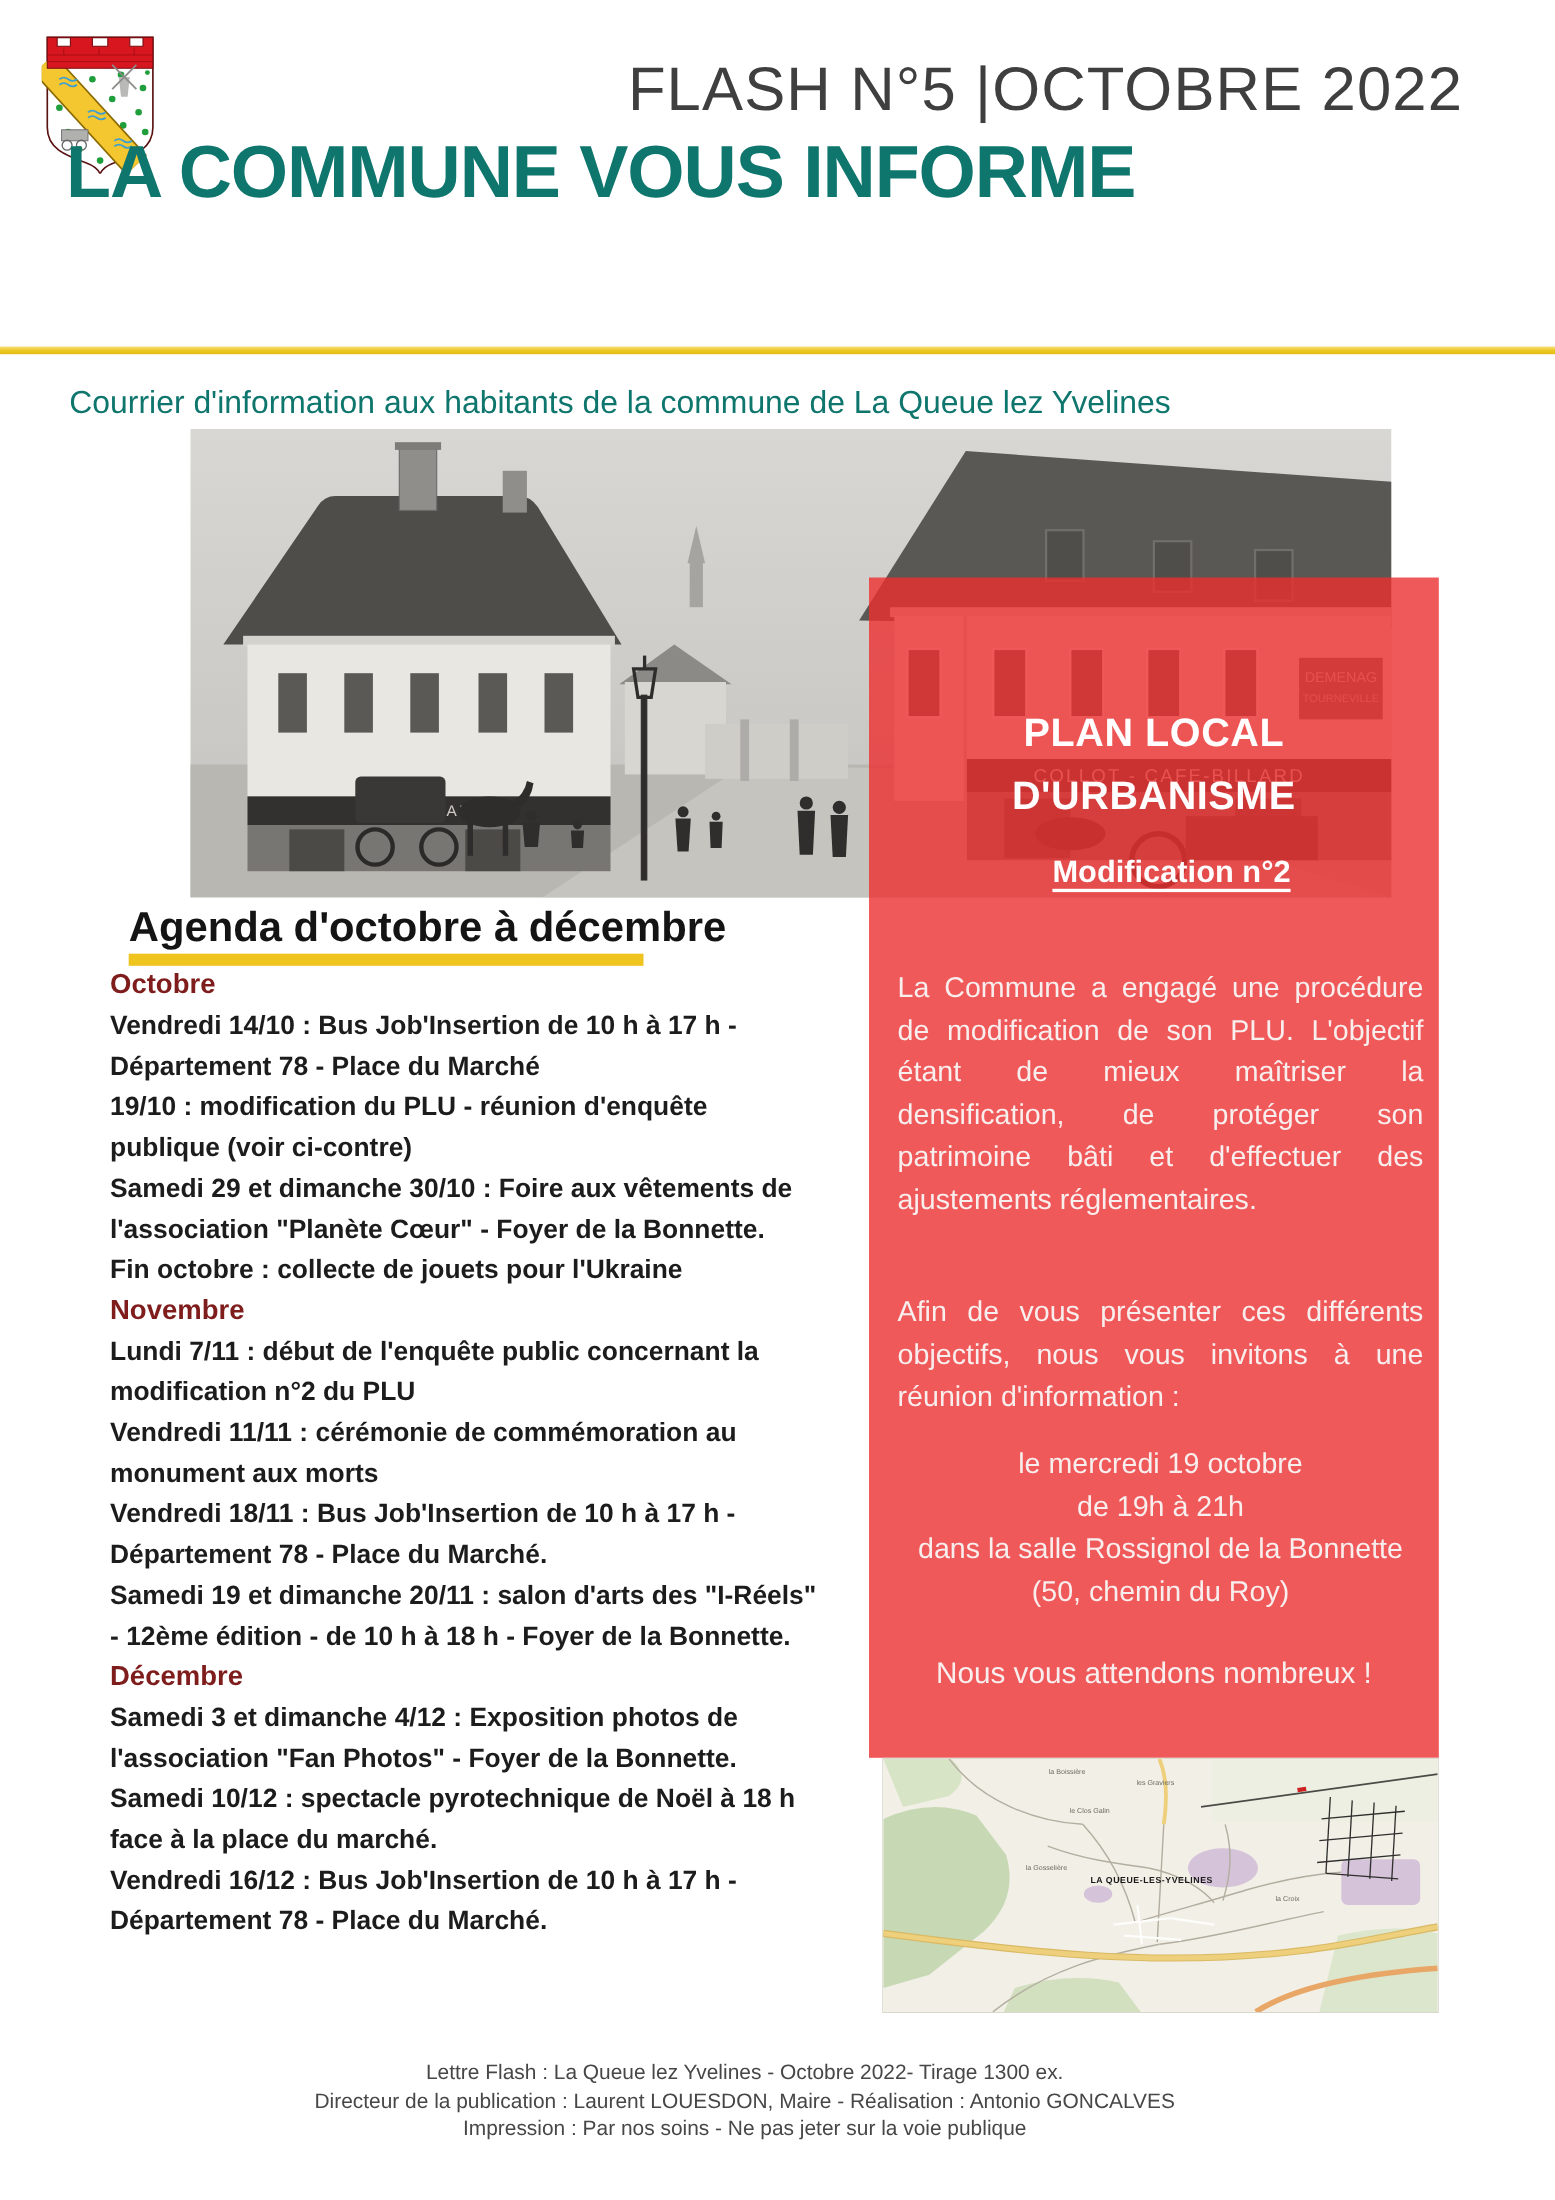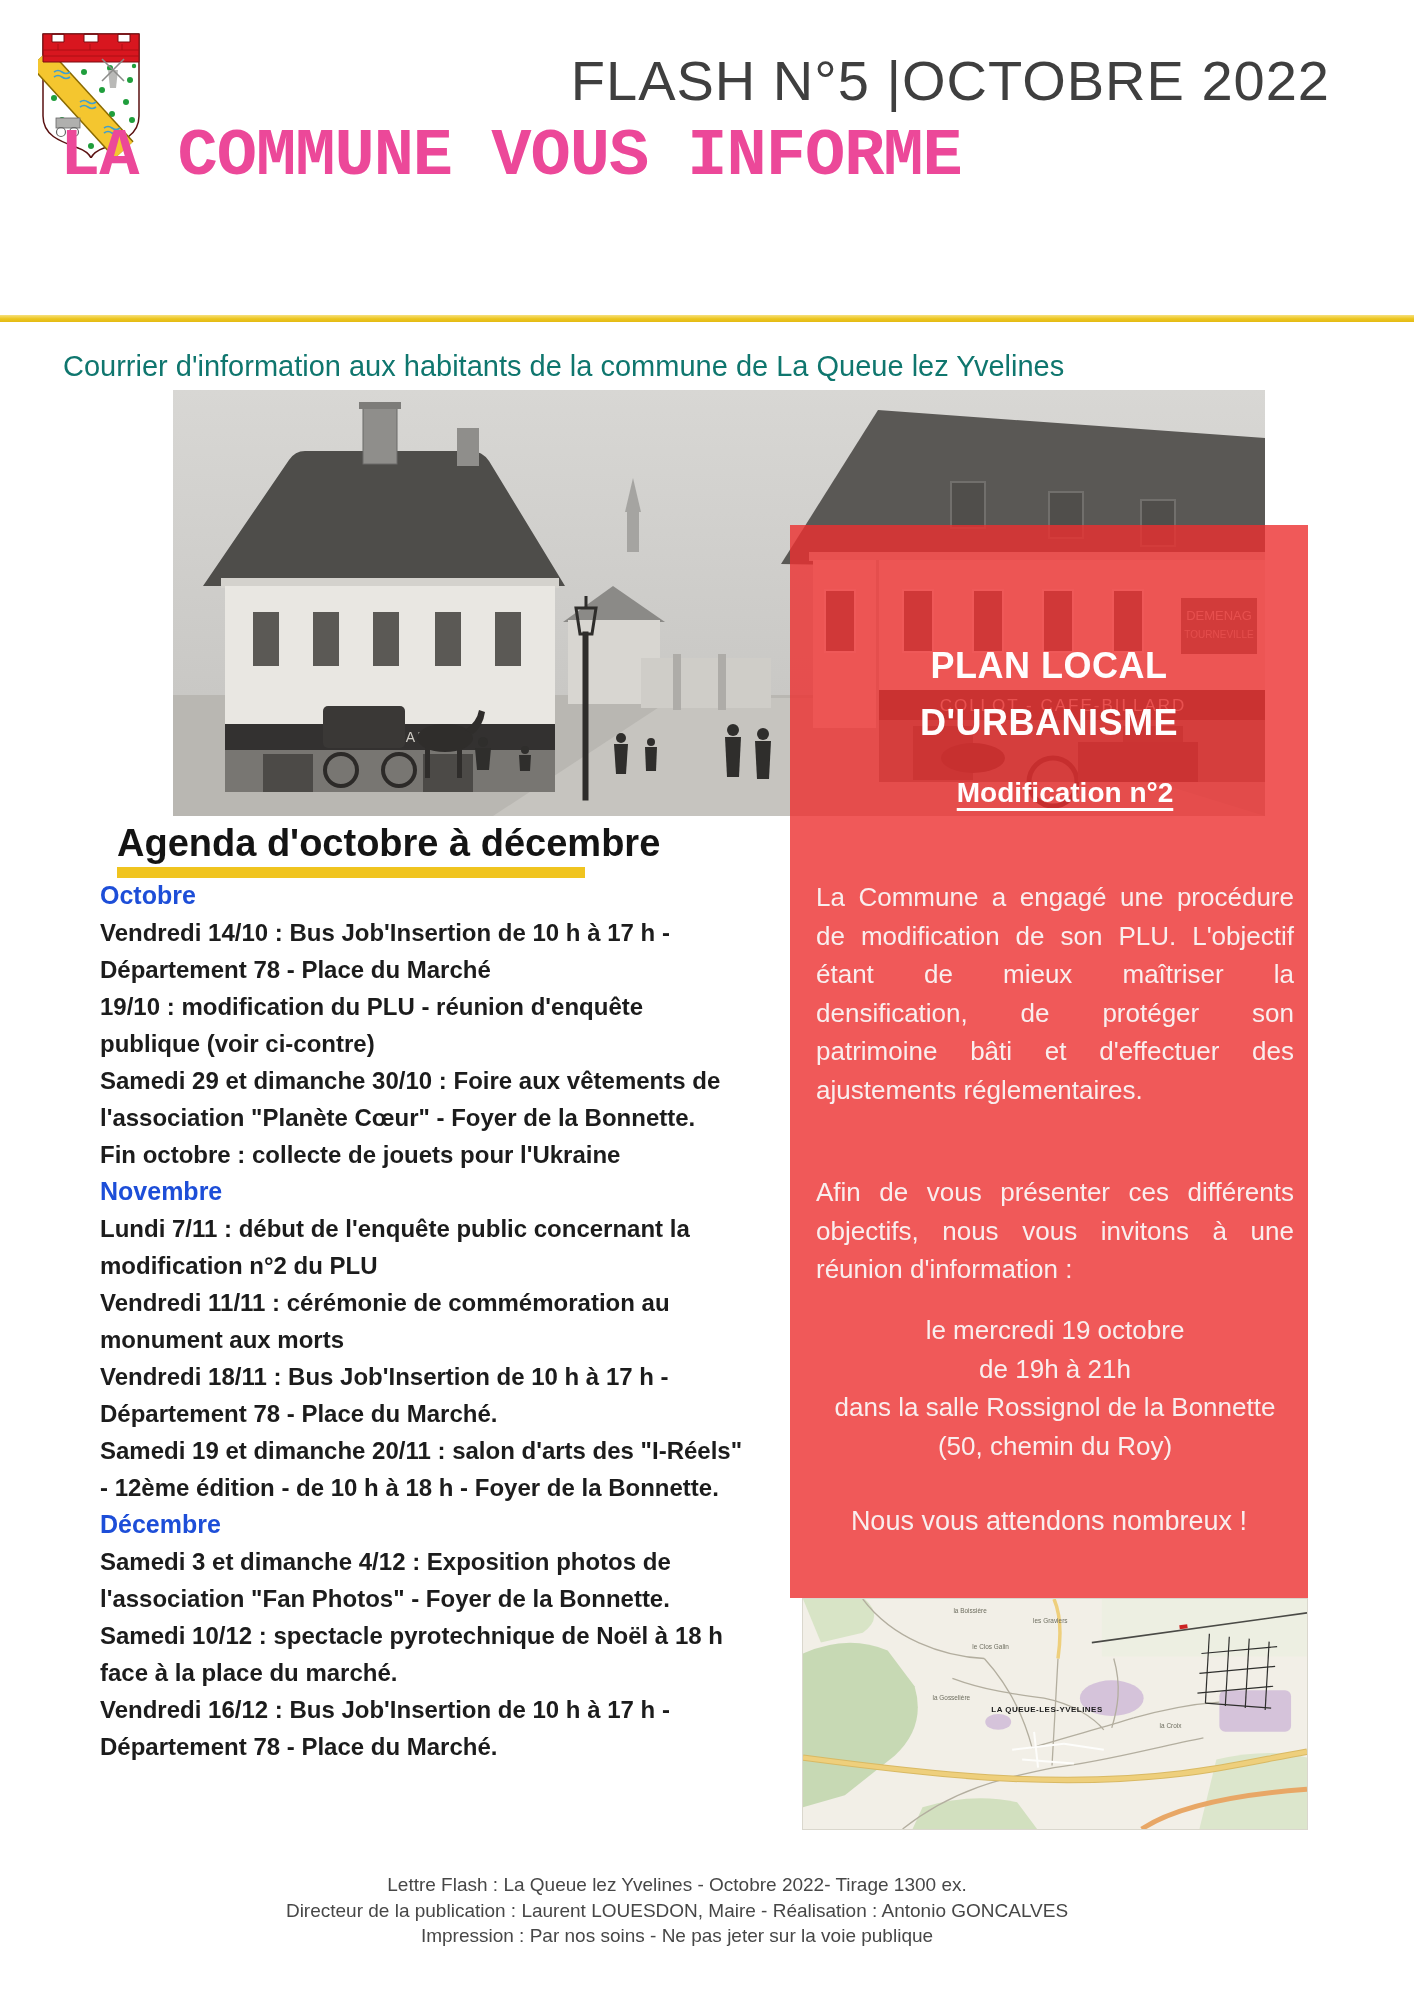--- a/index.html
+++ b/index.html
@@ -9,23 +9,22 @@
     font-family:"Liberation Sans", sans-serif;
   }
   
   .coat { position:absolute; left:38px; top:28px; width:106px; height:130px; }
   .flash-title {
     position:absolute; left:0; top:48px; width:1330px; text-align:right;
     font-size:56px; font-weight:400; color:#3f3f3f; letter-spacing:1px;
   }
   .main-title {
     position:absolute; left:60px; top:118px; width:1200px;
-    font-size:67px; font-weight:bold; color:#ec4899; letter-spacing:-1px;
+    font-size:67px; font-weight:bold; color:#0f766e; letter-spacing:-1px;
     white-space:nowrap;
-    font-family:Liberation Mono, monospace;
   }
   .divider { position:absolute; left:0; top:315px; width:1414px; height:7px;
     background:linear-gradient(#f6e07c 0%, #ecc51f 55%, #e4ba14 100%); }
   .subtitle {
     position:absolute; left:63px; top:350px; font-size:29px; color:#0f766e;
   }
   
   .photo { position:absolute; left:173px; top:390px; width:1092px; height:426px; }
   
   .plu-panel {
@@ -57,21 +56,21 @@
     font-size:27px; color:#f9eeee;
   }
   
   .agenda-title {
     position:absolute; left:117px; top:822px; width:468px; text-align:center;
     font-size:38px; font-weight:bold; color:#141414; white-space:nowrap;
   }
   .agenda-underline { position:absolute; left:117px; top:867px; width:468px; height:11px;
     background:#f0c41f; }
   .agenda-body { position:absolute; left:100px; top:877px; width:660px; color:#1c1c1c; }
-  .agenda-body h3 { margin:0; font-size:25px; font-weight:bold; line-height:37px; color:#1d4ed8; }
+  .agenda-body h3 { margin:0; font-size:25px; font-weight:bold; line-height:37px; color:#7f1d1d; }
   .agenda-body .evlines p { margin:0; font-size:24px; line-height:37px; white-space:nowrap;font-weight:bold; }
   .mt-nov { margin-top:38px; }
   .mt-dec { margin-top:26px; }
   
   .map { position:absolute; left:802px; top:1598px; width:506px; height:232px;
     border:1px solid #dad7cd; box-sizing:border-box; }
   
   .footer {
     position:absolute; left:0; top:1872px; width:1330px; text-align:center;
     font-size:19px; line-height:25.5px; color:#474747;

